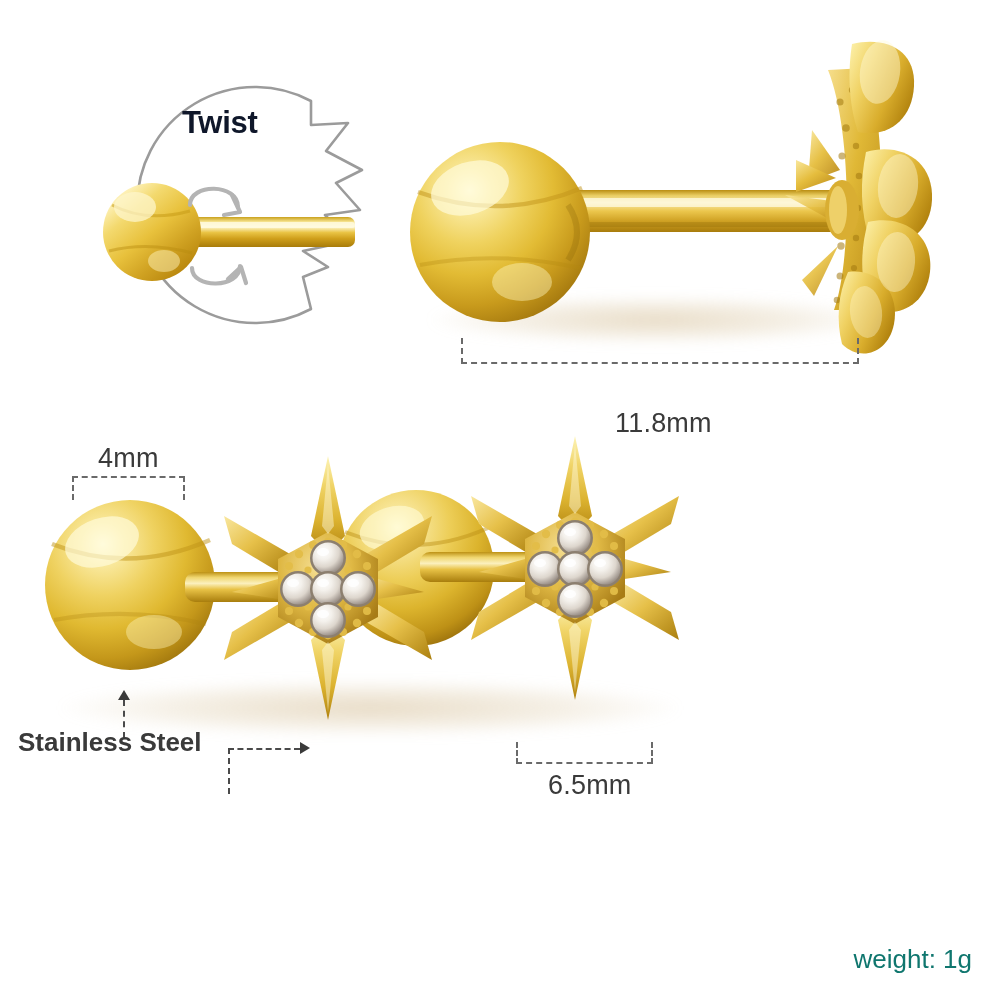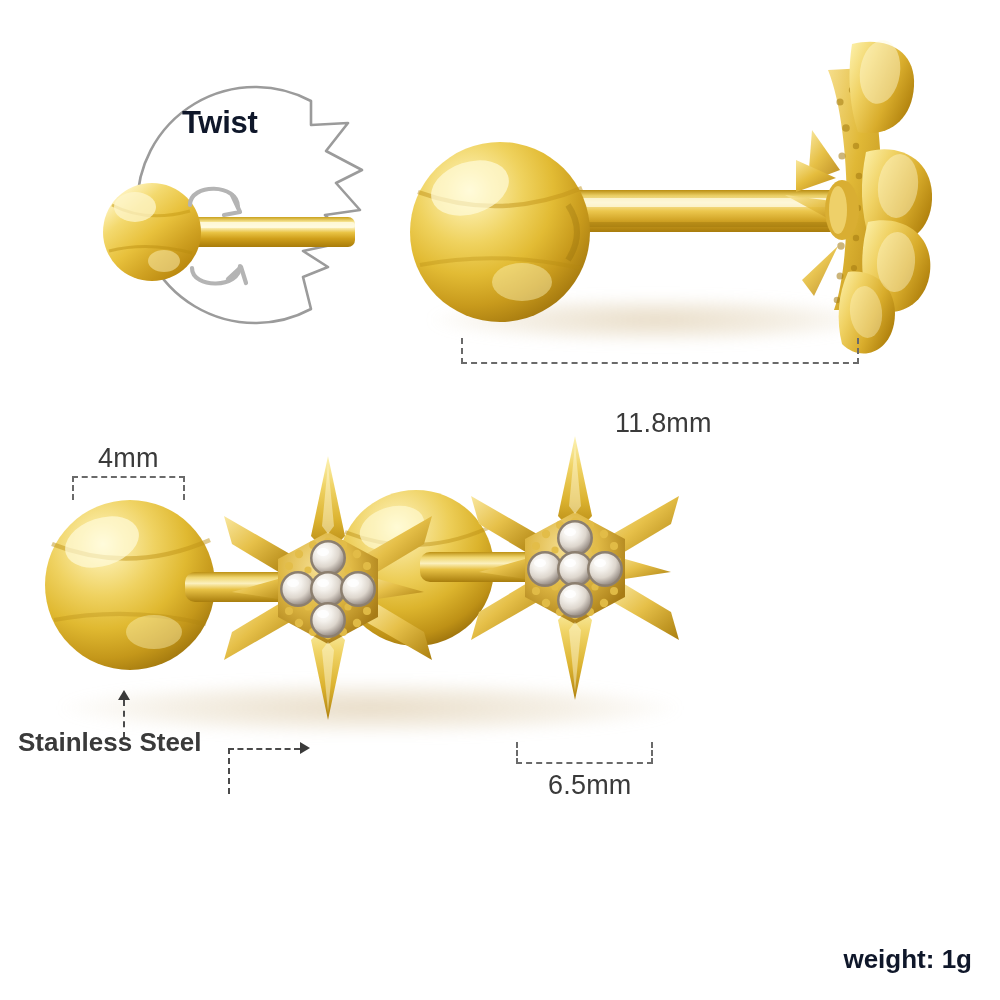--- a/index.html
+++ b/index.html
@@ -31,23 +31,23 @@
   }
   .callout-label {
     position: absolute;
     color: #3a3a3a;
     font-size: 26px;
     font-weight: 700;
     white-space: nowrap;
   }
   .weight-label {
     position: absolute;
-    color: #0f172a;
+    color: #0f766e;
     font-size: 26px;
-    font-weight: 700;
+    font-weight: 400;
     white-space: nowrap;
   }
   .twist-label {
     position: absolute;
     color: #0f172a;
     font-size: 31px;
     font-weight: bold;
     white-space: nowrap;
     letter-spacing: -0.3px;
   }

